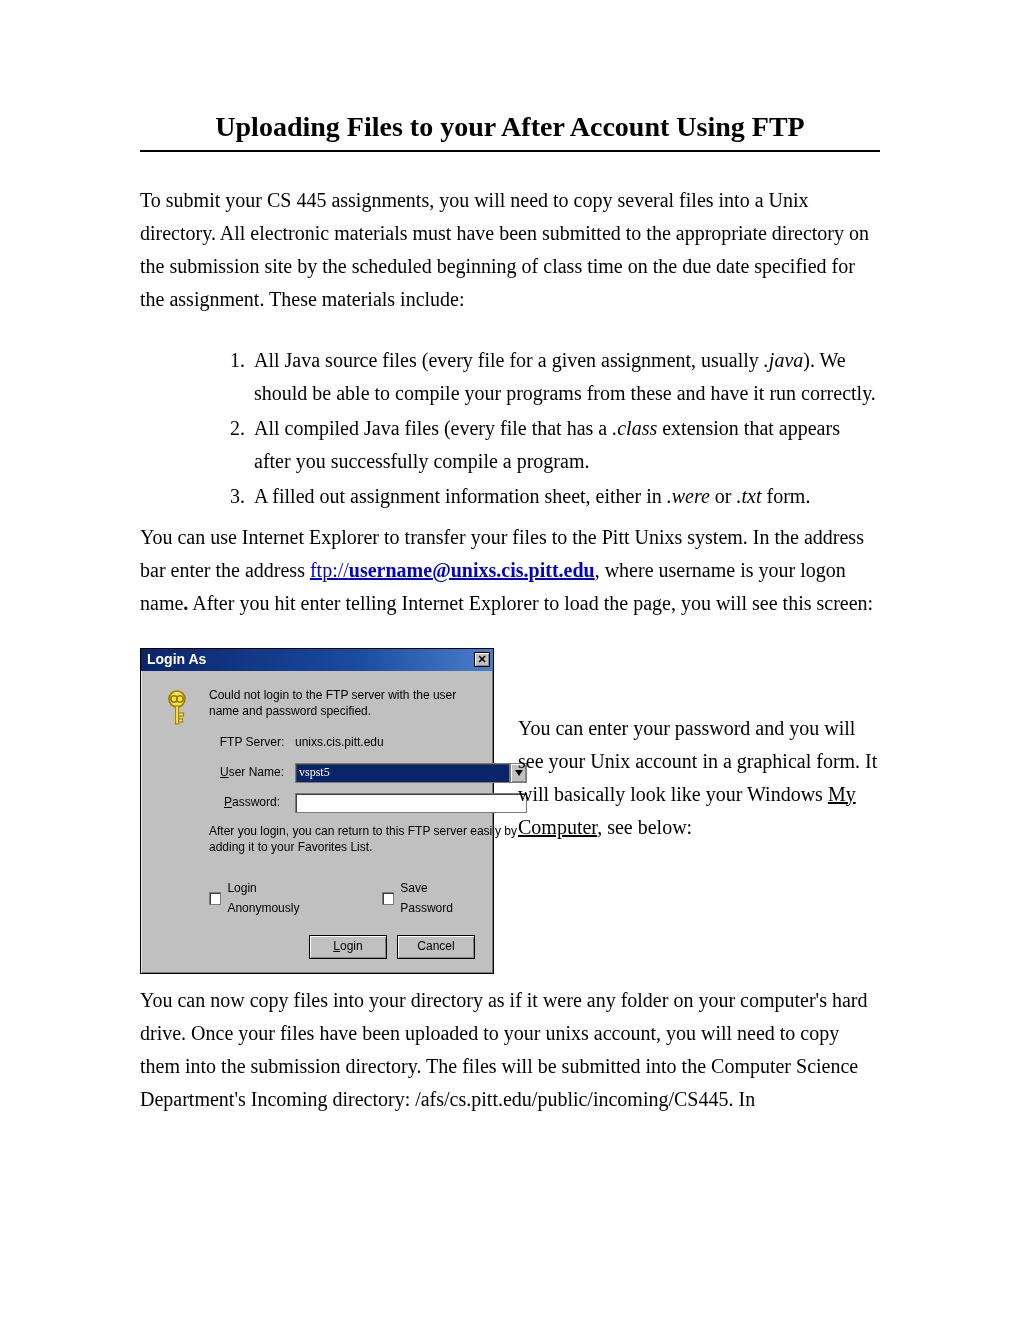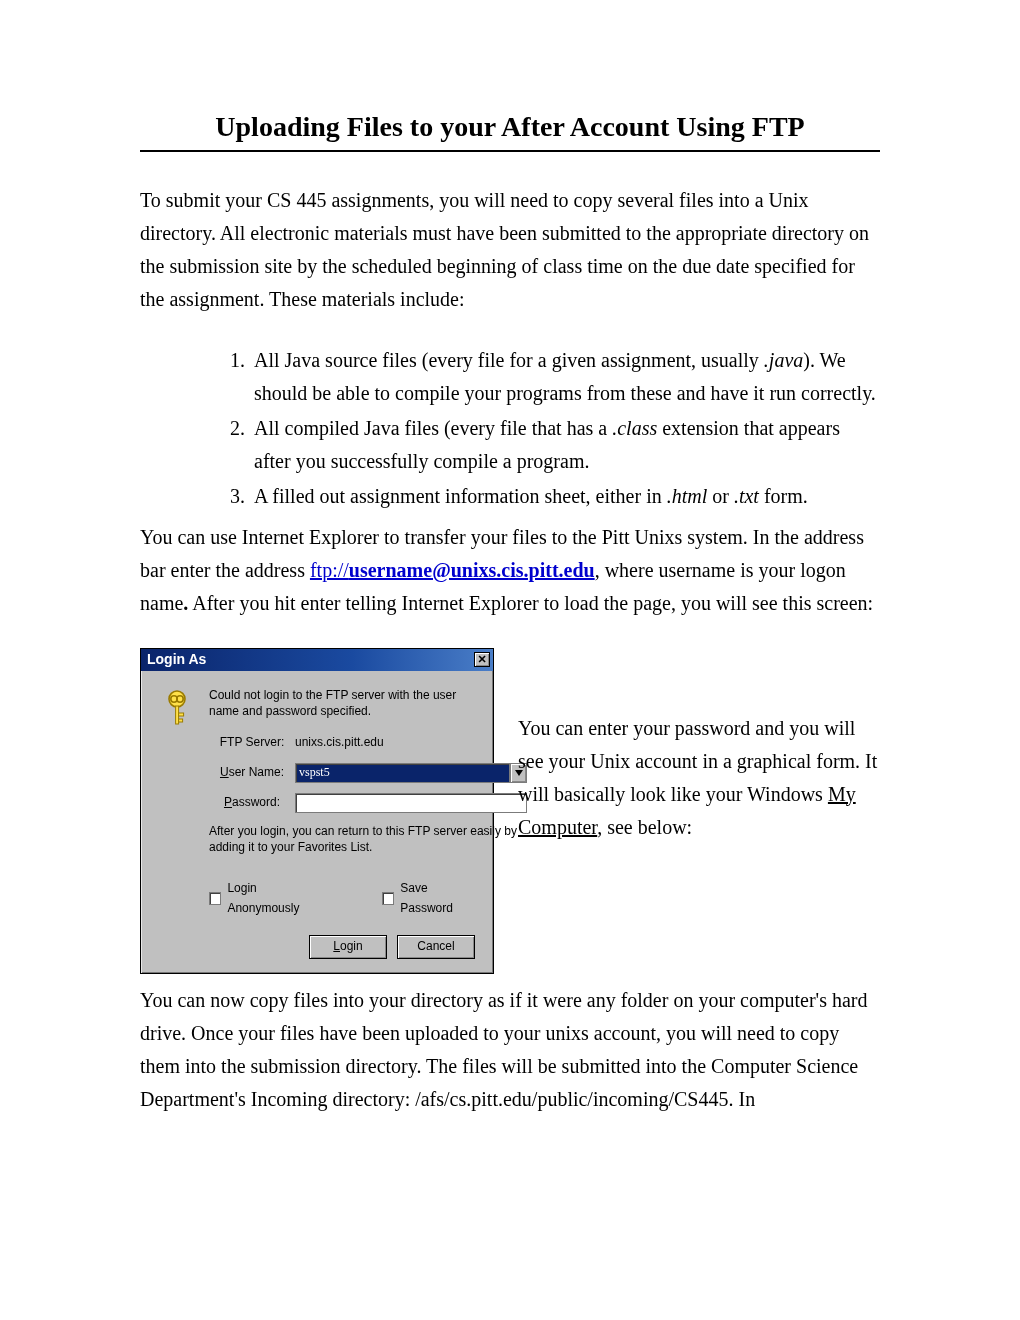--- a/index.html
+++ b/index.html
@@ -191,21 +191,21 @@
   <p class="intro">To submit your CS 445 assignments, you will need to copy several files into a Unix directory.  All electronic materials must have been submitted to the appropriate directory on the submission site by the scheduled beginning of class time on the due date specified for the assignment.  These materials include:</p>
 
   <ol class="materials">
     <li>
       <span>All Java source files (every file for a given assignment, usually </span><span class="italic">.java</span><span>).  We should be able to compile your programs from these and have it run correctly.</span>
     </li>
     <li>
       <span>All compiled Java files (every file that has a </span><span class="italic">.class</span><span> extension that appears after you successfully compile a program.</span>
     </li>
     <li>
-      <span>A filled out assignment information sheet, either in </span><span class="italic">.html</span><span> or </span><span class="italic">.txt</span><span> form.</span>
+      <span>A filled out assignment information sheet, either in </span><span class="italic">.were</span><span> or </span><span class="italic">.txt</span><span> form.</span>
     </li>
   </ol>
 
 
   <p>
     <span>You can use Internet Explorer to transfer your files to the Pitt Unixs system.  In the address bar enter the address </span><a href="#" class="ftp"><span>ftp://</span><span class="bold">username@unixs.cis.pitt.edu</span></a><span>, where username is your logon name</span><span class="bold">.</span><span>  After you hit enter telling Internet Explorer to load the page, you will see this screen:</span>
   </p>
 
   <div class="figwrap">
 

